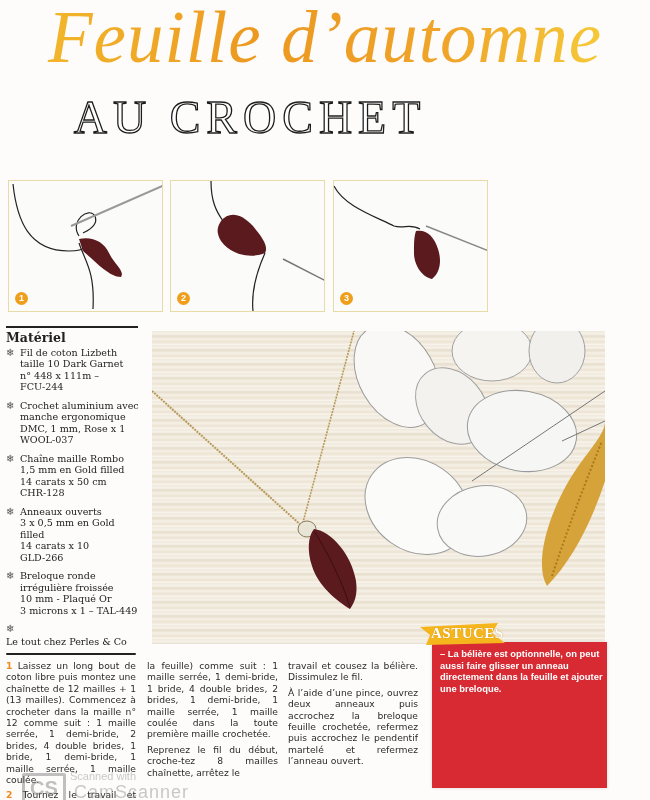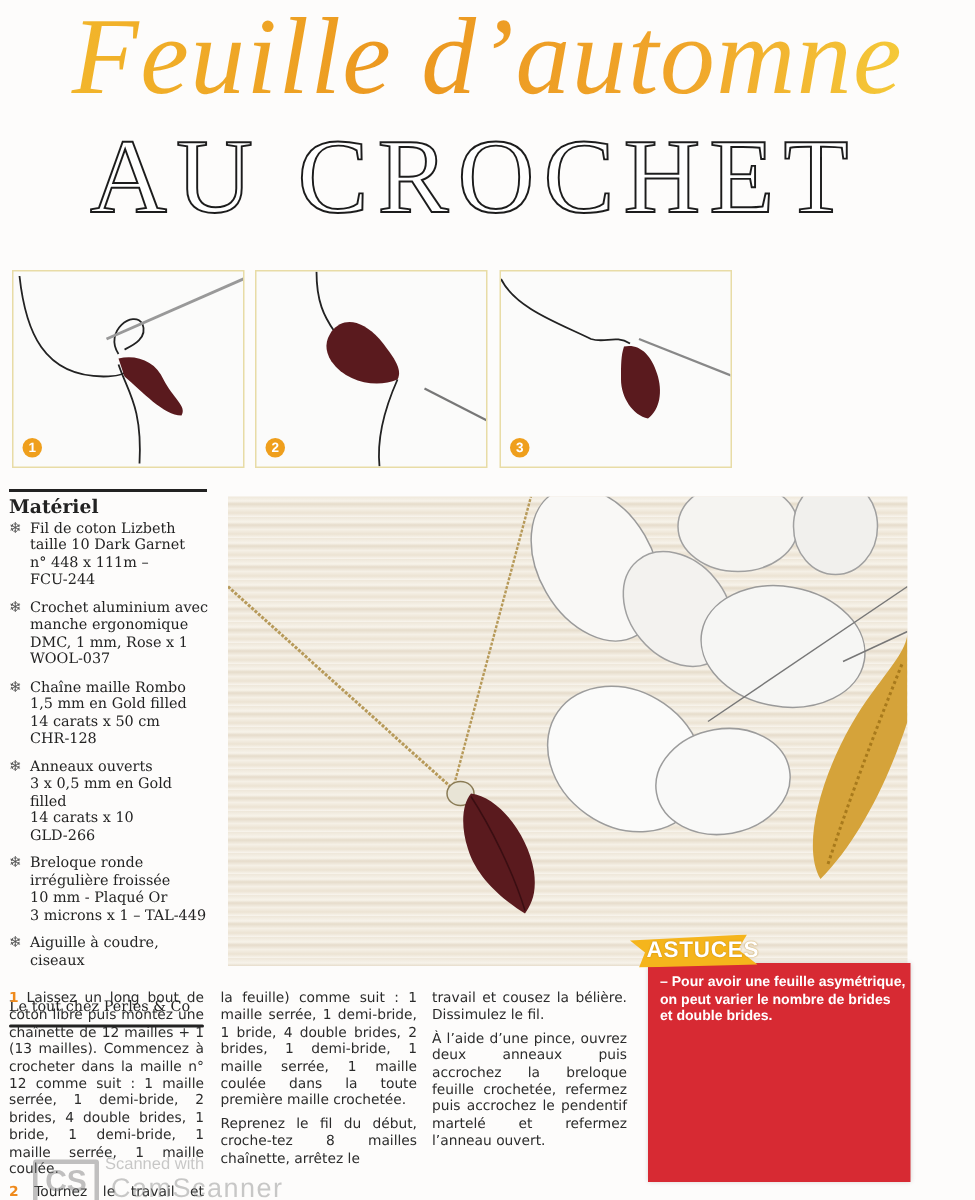--- a/index.html
+++ b/index.html
@@ -1,20 +1,20 @@
 <!DOCTYPE html>
 <html><head>
 <meta charset="utf-8">
 <style>
   html, body { margin:0; padding:0; }
   body { width:650px; height:800px; background:#fdfcfb; position:relative; overflow:hidden; font-family:"Liberation Sans", sans-serif; color:#2a2220; }
   .title { position:absolute; left:0; top:0; width:650px; text-align:center; }
   .title-script { position:absolute; left:10px; top:-2px; width:630px; text-align:center; font-family:"Liberation Serif", serif; font-style:italic; font-size:73px; line-height:80px; color:#f0a21c; letter-spacing:1px; white-space:nowrap;
      background:linear-gradient(90deg,#f3bb2d 0%,#ec9820 40%,#f0a52a 70%,#f6d23c 100%); -webkit-background-clip:text; background-clip:text; -webkit-text-fill-color:transparent; }
-  .title-caps { position:absolute; left:60px; top:82px; width:380px; text-align:center; font-family:"Liberation Serif", serif; font-size:71px; line-height:72px; color:#fff; -webkit-text-stroke:1.3px #1c1c1c; letter-spacing:6px; white-space:nowrap; }
+  .title-caps { position:absolute; left:60px; top:82px; width:380px; text-align:center; font-family:"Liberation Serif", serif; font-size:46px; line-height:72px; color:#fff; -webkit-text-stroke:1.3px #1c1c1c; letter-spacing:6px; white-space:nowrap; }
 
   .steps { position:absolute; top:180px; left:8px; width:640px; height:135px; }
   .step { position:absolute; top:0; height:130px; border:1.5px solid #e8dca6; background:#fbfbfa; overflow:hidden; }
   .step svg { position:absolute; left:0; top:0; }
   .step-num { position:absolute; left:6px; bottom:6px; width:13px; height:13px; border-radius:50%; background:#ef9f1c; color:#fff; font-size:9px; font-weight:bold; line-height:13px; text-align:center; }
 
   .materials { position:absolute; left:6px; top:326px; width:133px; font-family:"DejaVu Serif", serif; font-size:9.6px; line-height:11.5px; color:#222; }
   .materials .rule-top { height:2px; background:#222; margin-bottom:4px; width:132px; }
   .materials h3 { font-size:12.5px; margin:0 0 3px 0; font-weight:bold; }
   .mat-item { position:relative; padding-left:14px; margin-bottom:7px; }
@@ -31,21 +31,21 @@
   .instructions p { margin:0 0 4px 0; }
   .num { color:#ef8a1c; font-weight:bold; }
   .col1 { left:6px; width:130px; }
   .col2 { left:147px; width:131px; }
   .col3 { left:288px; width:130px; }
 
   .tips-banner { position:absolute; left:420px; top:623px; width:85px; height:22px; }
   .tips-box { position:absolute; left:432px; top:642px; width:175px; height:146px; background:#d72a33; box-shadow:0 0 3px rgba(0,0,0,0.15); }
   .tips-box .tip { color:#fff; font-weight:bold; font-size:9.4px; line-height:11.5px; margin:0 0 3px 0; }
   .tips-inner { position:absolute; left:8px; top:2px; width:164px; }
-  .tips-label { position:absolute; left:11px; top:2px; font-family:Liberation Sans, sans-serif; font-weight:bold; font-size:15px; color:#fff; letter-spacing:0.5px; text-shadow:0 0 1px #b97c00; }
+  .tips-label { position:absolute; left:11px; top:2px; font-family:Liberation Serif, serif; font-weight:bold; font-size:15px; color:#fff; letter-spacing:0.5px; text-shadow:0 0 1px #b97c00; }
 
   .watermark { position:absolute; left:22px; top:770px; width:200px; height:30px; opacity:0.45; pointer-events:none; }
   .wm-logo { position:absolute; left:0; top:3px; width:38px; height:26px; border:3px solid #777; border-radius:2px; font-weight:bold; font-size:20px; color:#777; line-height:24px; text-align:center; }
   .wm-text1 { position:absolute; left:48px; top:0px; font-size:11px; color:#888; }
   .wm-text2 { position:absolute; left:52px; top:12px; font-size:18px; color:#888; letter-spacing:1px; }
 </style>
 </head>
 <body>
 
 <div class="title">
@@ -117,21 +117,20 @@
   </div>
   <div class="mat-item">
     <span class="bullet">❄</span>
     <span class="mat-line">Breloque ronde</span>
     <span class="mat-line">irrégulière froissée</span>
     <span class="mat-line">10 mm - Plaqué Or</span>
     <span class="mat-line">3 microns x 1 – TAL-449</span>
   </div>
   <div class="mat-item">
     <span class="bullet">❄</span>
-    <span class="mat-line">Aiguille à coudre, ciseaux</span>
   </div>
 
   <div class="mat-source">Le tout chez Perles &amp; Co</div>
   <div class="rule-bot"></div>
 </div>
 
 <div class="photo">
   <svg width="453" height="313" viewBox="0 0 453 313">
 
     <path d="M0 60 L 150 195" stroke="#b79a5a" stroke-width="2" stroke-dasharray="2 1" fill="none"></path>
@@ -165,21 +164,21 @@
   <p><span>la feuille) comme suit : 1 maille serrée, 1 demi-bride, 1 bride, 4 double brides, 2 brides, 1 demi-bride, 1 maille serrée, 1 maille coulée dans la toute première maille crochetée.</span></p>
   <p><span>Reprenez le fil du début, croche-tez 8 mailles chaînette, arrêtez le</span></p>
 </div>
 <div class="instructions col3">
   <p><span>travail et cousez la bélière. Dissimulez le fil.</span></p>
   <p><span>À l’aide d’une pince, ouvrez deux anneaux puis accrochez la breloque feuille crochetée, refermez puis accrochez le pendentif martelé et refermez l’anneau ouvert.</span></p>
 </div>
 
 <div class="tips-box">
   <div class="tips-inner" style="top:6px;">
-    <p class="tip">– Pour avoir une feuille asymétrique, on peut varier le nombre de brides et double brides.</p>
+    <p class="tip">– La bélière est optionnelle, on peut aussi faire glisser un anneau directement dans la feuille et ajouter une breloque.</p>
   </div>
 </div>
 <div class="tips-banner">
   <svg width="85" height="22" viewBox="0 0 85 22">
     <polygon points="0,4 78,0 72,10 85,20 6,22 10,12" fill="#f5b51c"></polygon>
   </svg>
   <span class="tips-label">ASTUCES</span>
 </div>
 
 <div class="watermark">

